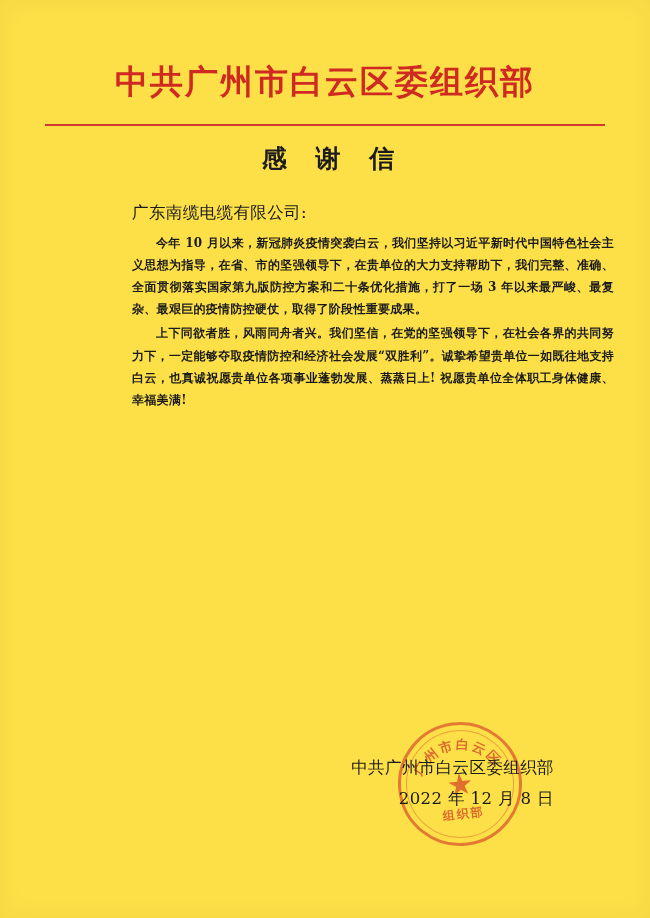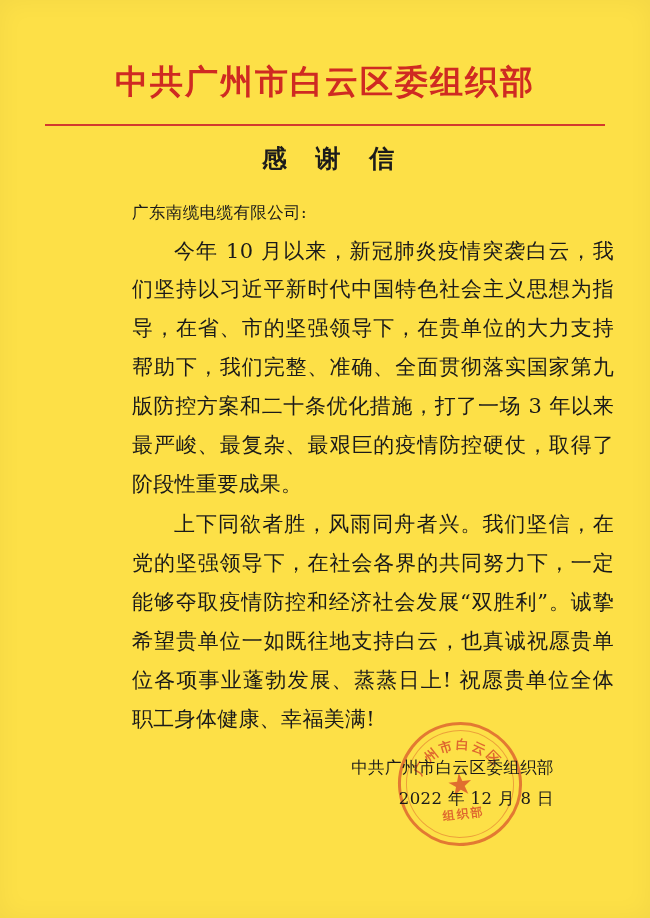--- a/index.html
+++ b/index.html
@@ -74,28 +74,29 @@
     margin-left: 36px;
   }
   .salutation {
     font-size: 16.5px;
     color: #1a1a1a;
     line-height: 1.55;
     margin-bottom: 6px;
     letter-spacing: 0.4px;
   }
   .para {
-    font-size: 21px;
+    font-size: 12px;
     color: #1a1a1a;
     line-height: 1.85;
     text-align: justify;
     text-justify: inter-ideograph;
     text-indent: 2em;
     letter-spacing: 0.3px;
     margin: 0 0 2px 0;
+    font-weight: bold;
   }
 
   .signature {
     position: absolute;
     top: 752px;
     right: 96px;
     width: 230px;
     text-align: right;
     font-size: 16.5px;
     color: #1a1a1a;

